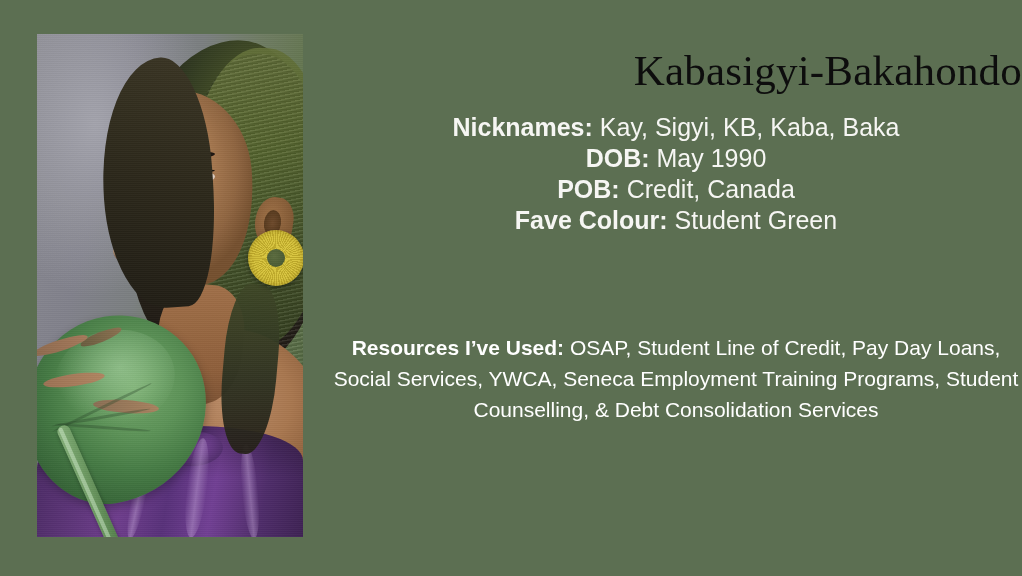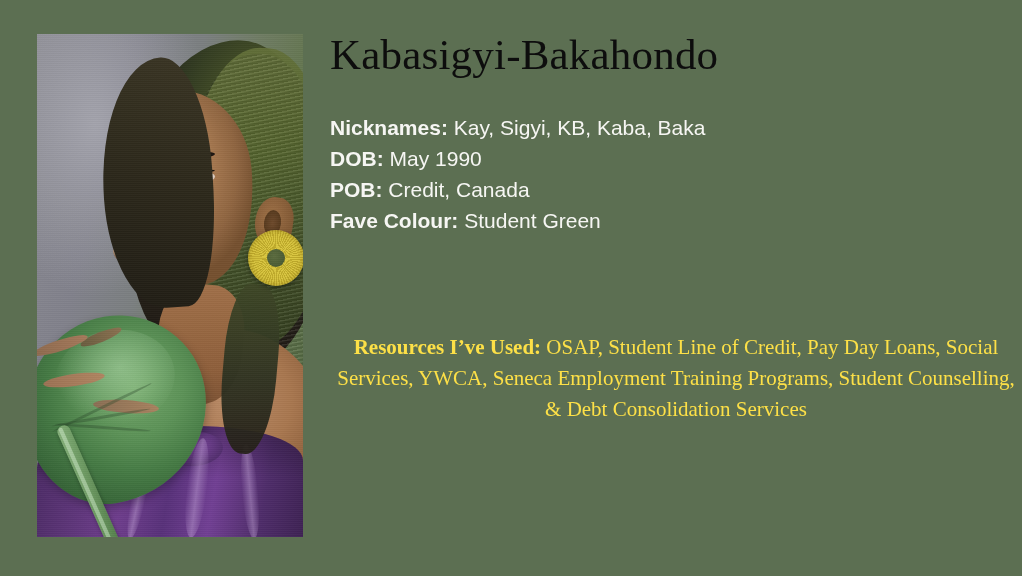--- a/index.html
+++ b/index.html
@@ -275,43 +275,42 @@
     background-image:repeating-linear-gradient(0deg, rgba(255,255,255,.025) 0 1px, rgba(0,0,0,.025) 1px 2px);
     pointer-events:none;
   }
 
   
   .content {
     position:absolute;
     left:330px; top:0; width:692px; height:576px;
   }
   .title {
-    position:absolute; top:30px; left:0; width:692px;
-    text-align:left;
+    position:absolute; top:46px; left:0; width:692px;
+    text-align:right;
     font-family:"Liberation Serif", serif;
     font-size:43px;
     font-weight:400;
     color:#0d0d0d;
     letter-spacing:.2px;
   }
   .facts {
     position:absolute; top:112px; left:0; width:692px;
-    text-align:left;
+    text-align:center;
     color:#f6f6f3;
-    font-size:21px;
+    font-size:25px;
     line-height:31px;
   }
   .facts .lbl { font-weight:700; }
   .para {
     position:absolute; left:0; width:692px;
     text-align:center;
-    color:#fde047;
+    color:#ffffff;
     font-size:21px;
     line-height:31px;
-    font-family:Liberation Serif, serif;
   }
   .para .lbl { font-weight:700; }
   #resources-paragraph { top:332px; padding:0 2px; }
   #advice-paragraph   { top:455px; padding:0 30px; }
 </style>
 </head>
 <body>
 
 <div class="slide">
 

